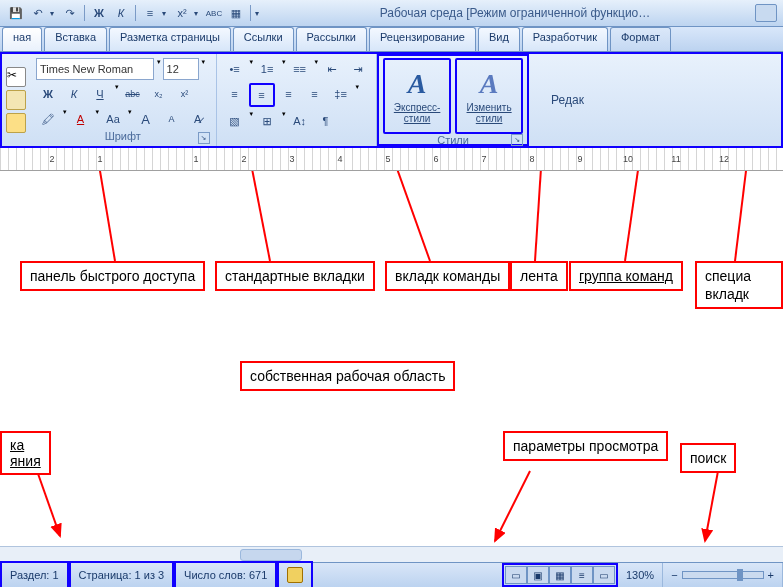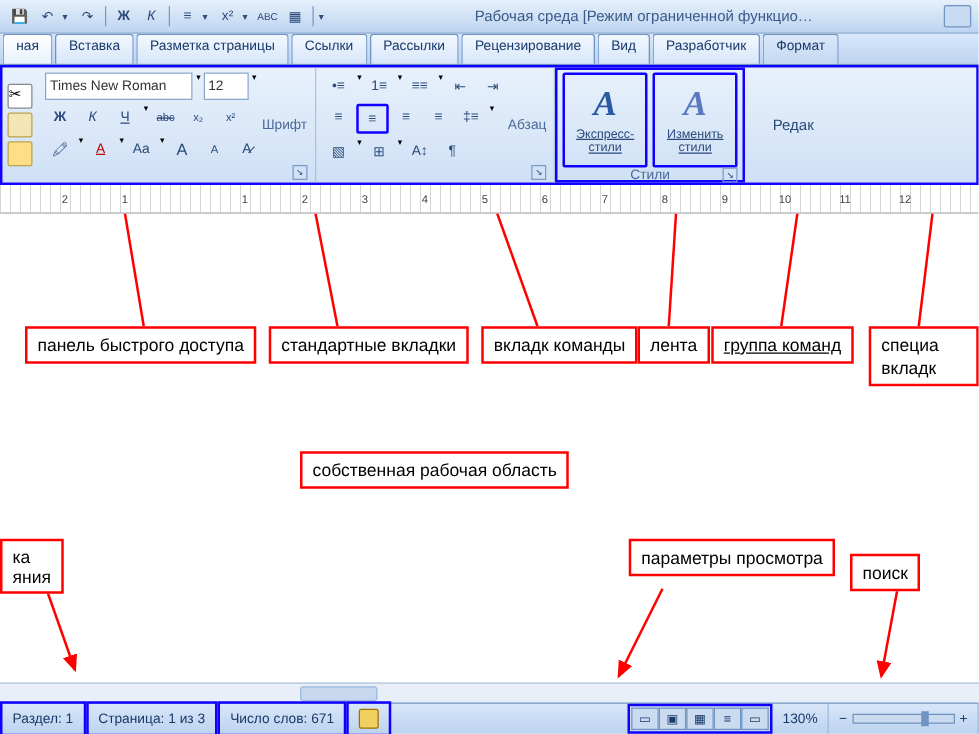--- a/index.html
+++ b/index.html
@@ -17,21 +17,21 @@
 .tab.first{background:linear-gradient(#fff,#e9f1fc);}
 .tab.special{background:linear-gradient(#dbe8f9,#c4d8f2);}
 
 .ribbon{height:92px;background:linear-gradient(#e8f1fc,#cfe0f5);border-bottom:1px solid #6f94c4;display:flex;border:2px solid #1000ff;position:relative;}
 
 .leftcol{display:flex;flex-direction:column;justify-content:center;gap:3px;padding:4px 4px;}
 .leftcol .ico{width:18px;height:18px;background:#f3e6b4;border:1px solid #bca24a;border-radius:2px;}
 .leftcol .ico.sc{background:#fff;border:1px solid #888;}
 .leftcol .ico.br{background:#fcdf86;border:1px solid #bca24a;}
 
-.group{border-right:1px solid #a9c3e6;padding:4px 6px 2px 6px;display:flex;flex-direction:row;}
+.group{border-right:1px solid #a9c3e6;padding:4px 6px 2px 6px;display:flex;flex-direction:column;}
 .group-body{flex:1;display:flex;gap:4px;}
 .group-label{text-align:center;color:#4a6a9a;font-size:11px;height:14px;}
 .btnrow{display:flex;gap:2px;}
 .rb-btn{min-width:18px;height:20px;display:flex;align-items:center;justify-content:center;padding:0 2px;font-size:11px;color:#2a4a7a;border:1px solid transparent;border-radius:2px;}
 .rb-btn.hl{border:2px solid #1000ff;}
 .ddarr{font-size:7px;margin-left:1px;}
 .fontbox{height:18px;background:#fff;border:1px solid #8aa6ce;padding:1px 3px;font-size:11px;color:#333;display:flex;align-items:center;}
 .fontbox.name{width:110px;}
 .fontbox.size{width:28px;}
 
@@ -174,24 +174,20 @@
           <span class="ddarr">▾</span>
       </div>
       <div class="btnrow">
         <div class="rb-btn">▧</div>
           <span class="ddarr">▾</span>
         <div class="rb-btn">⊞</div>
           <span class="ddarr">▾</span>
         <div class="rb-btn">A↕</div>
         <div class="rb-btn">¶</div>
       </div>
-    </div>
-    <div class="group-footer">
-      <div class="group-label">Абзац</div>
-      <div class="dlauncher">↘</div>
     </div>
   </div>
 
   <div class="styles-group">
     <div class="styles-body">
       <div class="bigbtn">
         <div class="big-A">A</div>
         <div class="lbl">Экспресс-стили</div>
       </div>
       <div class="bigbtn">
@@ -248,21 +244,21 @@
 
   <div class="callout" style="left:20px;top:90px;">панель быстрого доступа</div>
   <div class="callout" style="left:215px;top:90px;">стандартные вкладки</div>
   <div class="callout" style="left:385px;top:90px;">вкладк команды</div>
   <div class="callout small" style="left:510px;top:90px;">лента</div>
   <div class="callout" style="left:569px;top:90px;text-decoration:underline;">группа команд</div>
   <div class="callout" style="left:695px;top:90px;">специа вкладк</div>
 
   <div class="callout" style="left:240px;top:190px;">собственная рабочая область</div>
 
-  <div class="callout" style="left:0;top:260px;line-height:16px;">
+  <div class="callout" style="left:0;top:260px;line-height:16px;text-decoration:underline;">
     <span>ка</span><br>
     <span>яния</span>
   </div>
   <div class="callout" style="left:470px;top:260px;margin-left:33px;">параметры просмотра</div>
   <div class="callout" style="left:680px;top:272px;">поиск</div>
 </div>
 
 <div class="scrollh">
   <div class="scroll-thumb"></div>
 </div>

